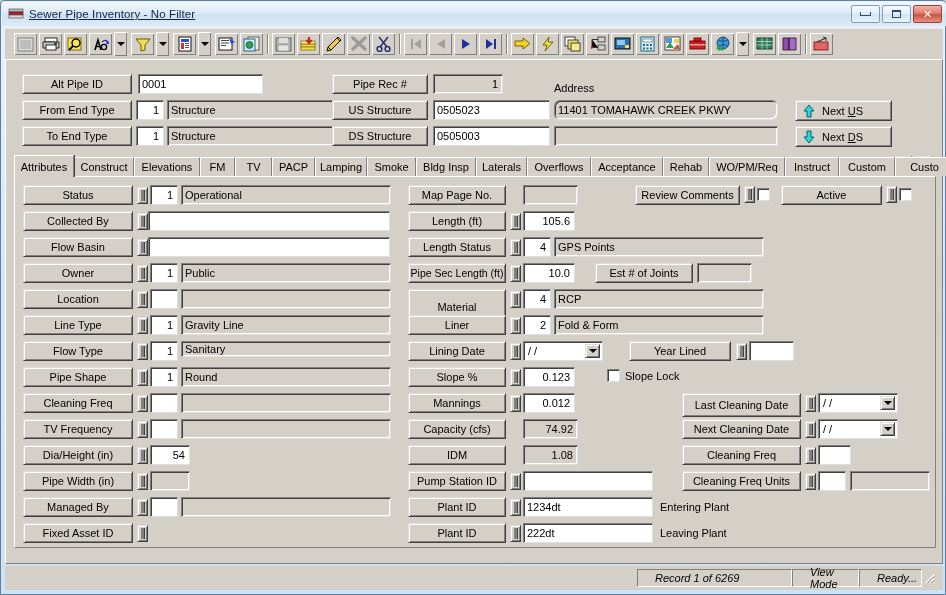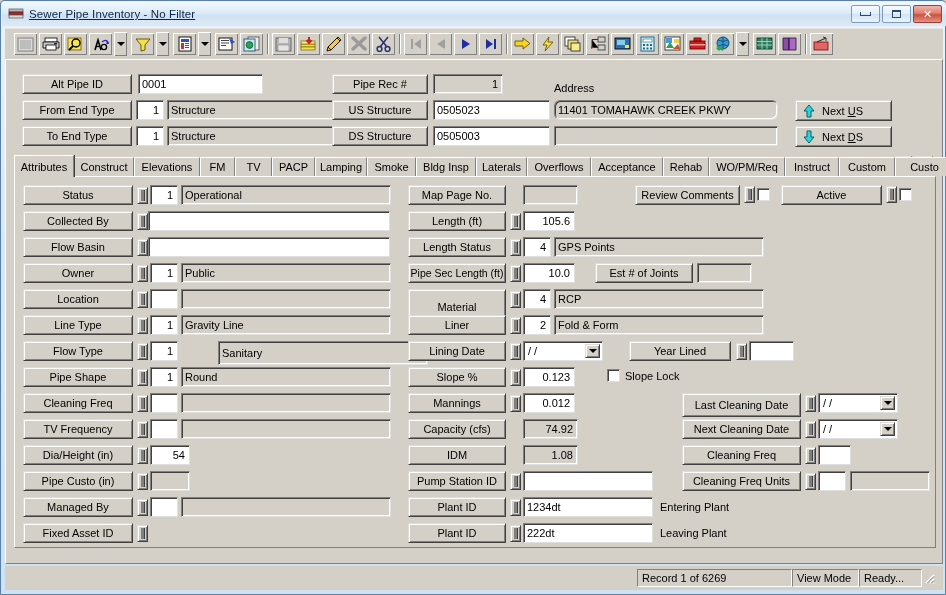--- a/index.html
+++ b/index.html
@@ -167,21 +167,21 @@
     border:1px solid #fff;border-right-color:#808080;border-bottom-color:#808080;
   }
   
   .statusbar{
     position:absolute;left:4px;top:565px;width:938px;height:24px;
     background:#d4d0c8;
   }
   .sbpane{
     position:absolute;height:18px;box-sizing:border-box;
     border:1px solid #808080;border-right-color:#fff;border-bottom-color:#fff;
-    display:flex;align-items:center;padding-left:4px;font-size:11px;color:#000;
+    display:flex;align-items:center;padding-left:17px;font-size:11px;color:#000;font-style:italic;
   }
   .grip{position:absolute;right:3px;top:5px;width:14px;height:14px;}
 </style>
 </head>
 <body>
 
 <div class="window">
 
   <div class="titlebar">
     <span class="title-icon">
@@ -572,37 +572,37 @@
           <div class="spin" style="left: 122px; top: 114px;"></div>
           <div class="fld num" style="left: 135px; top: 112px; width: 28px; height: 20px;"></div>
           <div class="fld gray" style="left: 166px; top: 112px; width: 210px; height: 20px;"></div>
           <div class="btn" style="left: 8px; top: 138px; width: 110px; height: 20px;">Line Type</div>
           <div class="spin" style="left: 122px; top: 140px;"></div>
           <div class="fld num" style="left: 135px; top: 138px; width: 28px; height: 20px;">1</div>
           <div class="fld ro" style="left: 166px; top: 138px; width: 210px; height: 20px;">Gravity Line</div>
           <div class="btn" style="left: 8px; top: 164px; width: 110px; height: 20px;">Flow Type</div>
           <div class="spin" style="left: 122px; top: 166px;"></div>
           <div class="fld num" style="left: 135px; top: 164px; width: 28px; height: 20px;">1</div>
-          <div class="fld ro" style="left: 166px; top: 164px; width: 210px; height: 24px; margin-left: 37px;">Sanitary</div>
+          <div class="fld ro" style="left: 166px; top: 164px; width: 210px; height: 16px;">Sanitary</div>
           <div class="btn" style="left: 8px; top: 190px; width: 110px; height: 20px;">Pipe Shape</div>
           <div class="spin" style="left: 122px; top: 192px;"></div>
           <div class="fld num" style="left: 135px; top: 190px; width: 28px; height: 20px;">1</div>
           <div class="fld ro" style="left: 166px; top: 190px; width: 210px; height: 20px;">Round</div>
           <div class="btn" style="left: 8px; top: 216px; width: 110px; height: 20px;">Cleaning Freq</div>
           <div class="spin" style="left: 122px; top: 218px;"></div>
           <div class="fld num" style="left: 135px; top: 216px; width: 28px; height: 20px;"></div>
           <div class="fld gray" style="left: 166px; top: 216px; width: 210px; height: 20px;"></div>
           <div class="btn" style="left: 8px; top: 242px; width: 110px; height: 20px;">TV Frequency</div>
           <div class="spin" style="left: 122px; top: 244px;"></div>
           <div class="fld num" style="left: 135px; top: 242px; width: 28px; height: 20px;"></div>
           <div class="fld gray" style="left: 166px; top: 242px; width: 210px; height: 20px;"></div>
           <div class="btn" style="left: 8px; top: 268px; width: 110px; height: 20px;">Dia/Height (in)</div>
           <div class="spin" style="left: 122px; top: 270px;"></div>
           <div class="fld num" style="left: 135px; top: 268px; width: 40px; height: 20px;">54</div>
-          <div class="btn" style="left: 8px; top: 294px; width: 110px; height: 20px;">Pipe Custo (in)</div>
+          <div class="btn" style="left: 8px; top: 294px; width: 110px; height: 20px;">Pipe Width (in)</div>
           <div class="spin" style="left: 122px; top: 296px;"></div>
           <div class="fld num ro" style="left: 135px; top: 294px; width: 40px; height: 20px;"></div>
           <div class="btn" style="left: 8px; top: 320px; width: 110px; height: 20px;">Managed By</div>
           <div class="spin" style="left: 122px; top: 322px;"></div>
           <div class="fld num" style="left: 135px; top: 320px; width: 28px; height: 20px;"></div>
           <div class="fld gray" style="left: 166px; top: 320px; width: 210px; height: 20px;"></div>
           <div class="btn" style="left: 8px; top: 346px; width: 110px; height: 20px;">Fixed Asset ID</div>
           <div class="spin" style="left: 122px; top: 348px;"></div>
         </div>
 

